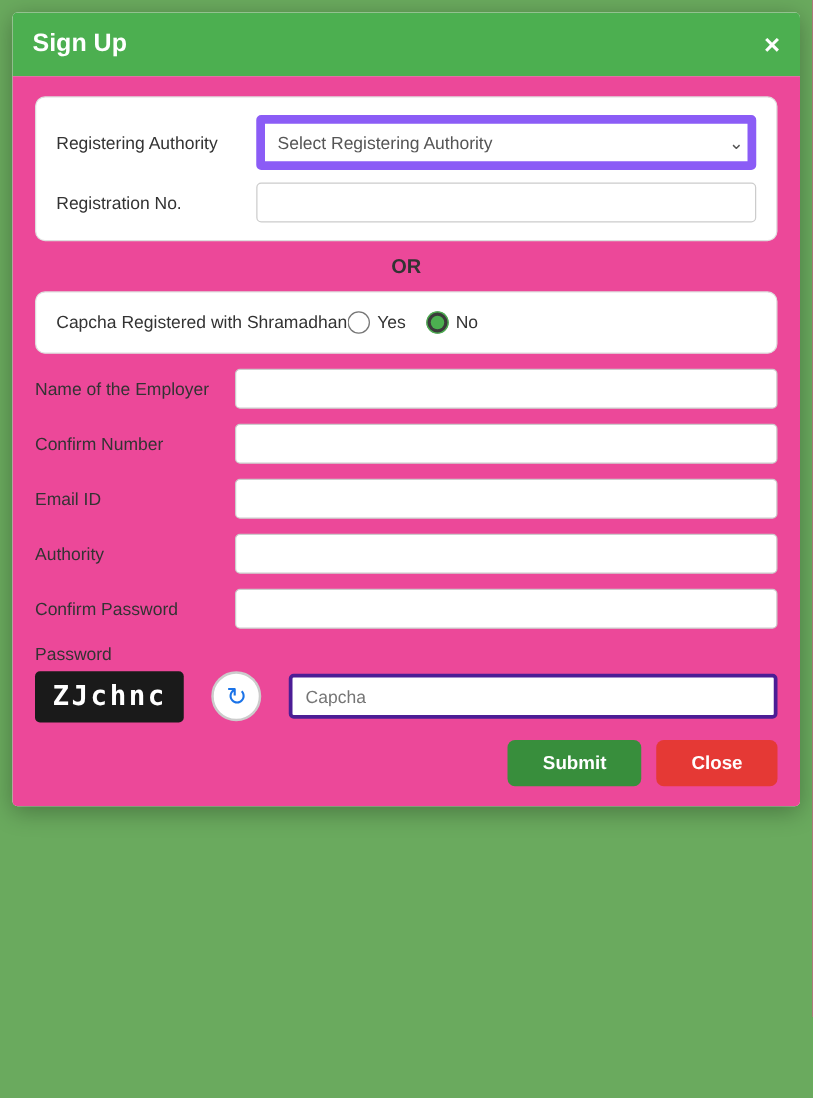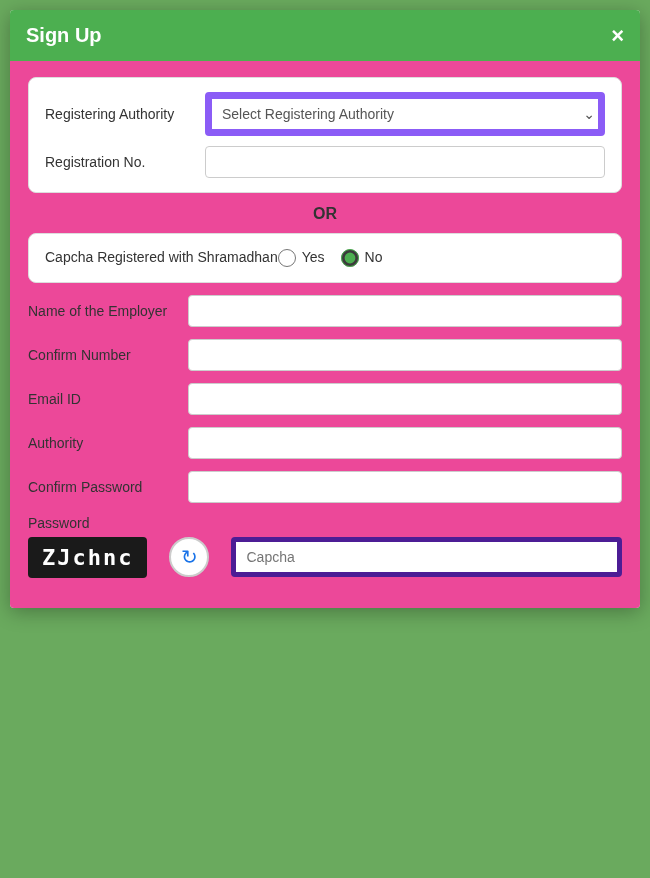--- a/index.html
+++ b/index.html
@@ -214,21 +214,21 @@
       align-items: center;
       justify-content: center;
       cursor: pointer;
       background: white;
       font-size: 20px;
       color: #1a73e8;
     }
 
     .captcha-input {
       flex: 1;
-      border: 5px solid #4c1d95;
+      border: 3px solid #4c1d95;
       border-radius: 4px;
       padding: 7px 10px;
       font-size: 14px;
       outline: none;
       background: white;
     }
 
     .button-row {
       display: flex;
       justify-content: flex-end;
@@ -338,15 +338,19 @@
 
     <div class="captcha-section">
       <div class="captcha-label">Password</div>
       <div class="captcha-row">
         <div class="captcha-image">ZJchnc</div>
         <div class="captcha-refresh">↻</div>
         <input class="captcha-input" type="text" placeholder="Capcha" style="">
       </div>
     </div>
 
+    <div class="button-row">
+      <button class="btn-submit">Submit</button>
+      <button class="btn-close">Close</button>
+    </div>
 
   </div>
 </div>
 
 </body></html>

